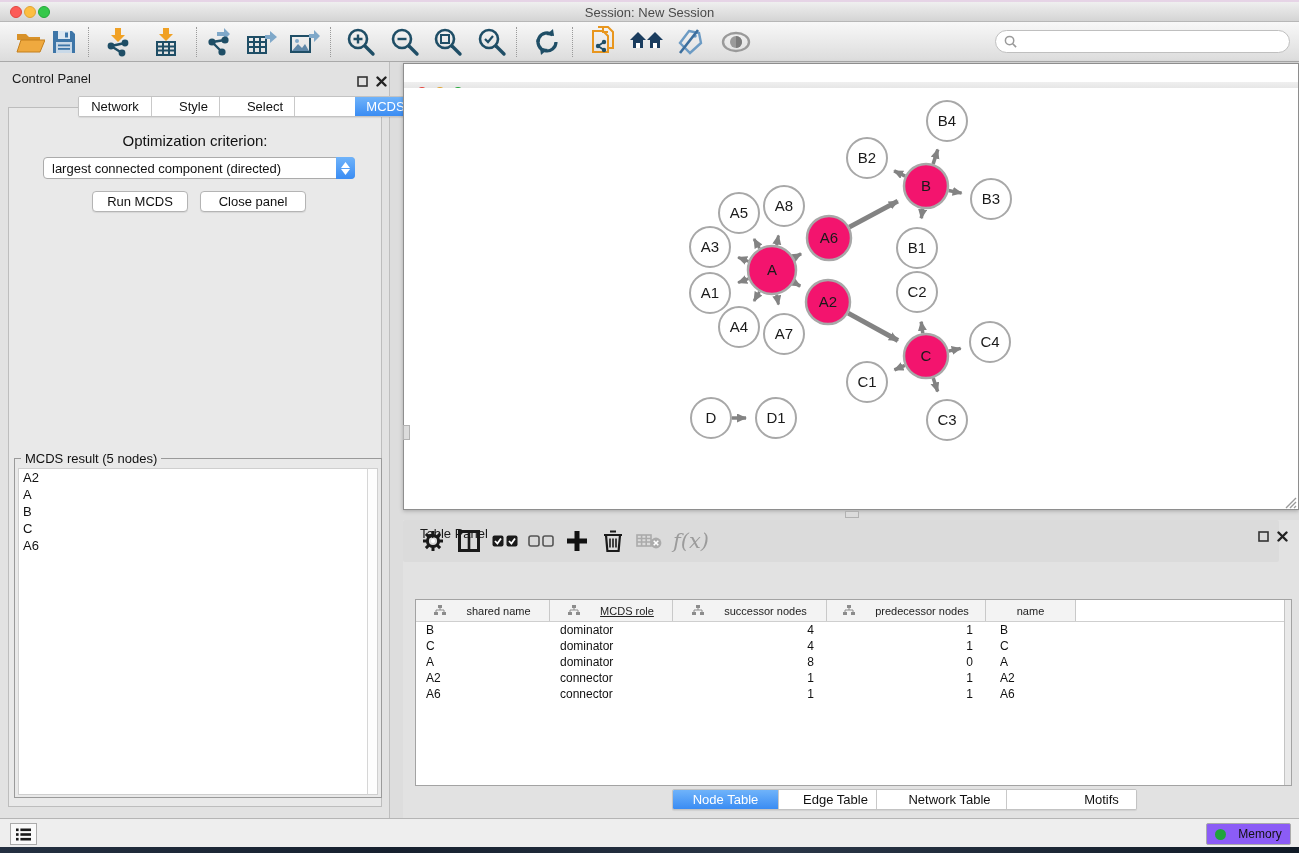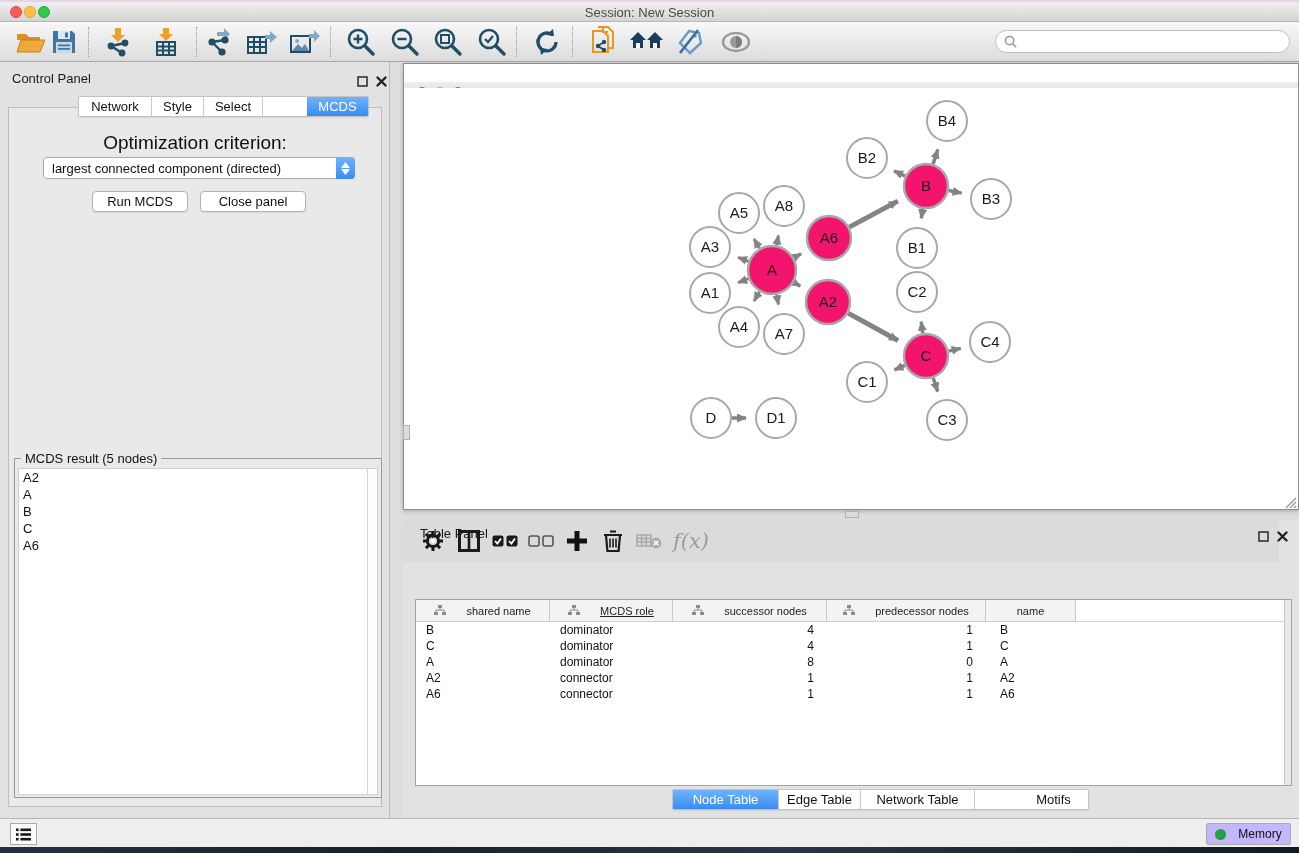--- a/index.html
+++ b/index.html
@@ -20,26 +20,26 @@
     background:linear-gradient(#F8F8F8,#DCDCDC); border-bottom:1px solid #A9A9A9; }
   .tb-sep { top:5px; width:1px; height:30px; border-left:1px dotted #9A9A9A; }
   .tb-icon { top:3px; width:34px; height:34px; display:flex; align-items:center; justify-content:center; cursor:pointer; }
   #search-box { right:9px; top:8px; width:295px; height:23px; background:#FFF; border:1px solid #BFBFBF; border-radius:12px; display:flex; align-items:center; padding-left:8px; }
   #search-box input { border:none; outline:none; flex:1; font-size:12px; background:transparent; margin-left:5px; }
 
   
   #control-panel { left:0; top:62px; width:390px; height:756px; background:#E2E2E2; border-right:1px solid #BEBEBE; }
   #cp-title { left:12px; top:9px; font-size:13px; color:#1A1A1A; }
   #cp-content { left:8px; top:45px; width:374px; height:700px; background:#E9E9E9; border:1px solid #BDBDBD; }
-  .seg-group { display:flex; border:1px solid #C3C3C3; border-radius:2px; background:#FFF; overflow:hidden; height:21px; box-shadow:0 1px 1px rgba(0,0,0,.08); }
+  .seg-group { display:flex; border:1px solid #C3C3C3; border-radius:2px; background:#FFF; overflow:hidden; height:21px; box-shadow:0 1px 1px rgba(0,0,0,.08);gap:16px; }
   .seg { display:flex; align-items:center; justify-content:center; font-size:13px; color:#111; border-right:1px solid #C9C9C9; cursor:pointer; background:#FFF; }
   .seg:last-child { border-right:none;margin-left:44px; }
   .seg.sel { background:linear-gradient(#6FB3FA,#3A8CF3); color:#FFF; }
   #cp-tabs { left:78px; top:34px; }
-  #opt-label { left:0; top:70px; width:390px; text-align:center; font-size:19px; color:#111; }
+  #opt-label { left:0; top:70px; width:390px; text-align:center; font-size:15px; color:#111; }
   #criterion { left:43px; top:95px; width:312px; height:22px; background:#FFF; border:1px solid #ABABAB; border-radius:4px; display:flex; align-items:center; cursor:pointer; }
   #criterion .val { flex:1; font-size:13px; padding-left:8px; color:#111; white-space:nowrap; }
   #criterion .stepper { width:19px; height:22px; margin:-1px -1px -1px 0; border-radius:0 4px 4px 0; background:linear-gradient(#6FB3FA,#3A8CF3); display:flex; flex-direction:column; align-items:center; justify-content:center; gap:1px; }
   .push-btn { height:21px; background:#FFF; border:1px solid #B4B4B4; border-radius:4px; font-size:13px; color:#111; display:flex; align-items:center; justify-content:center; cursor:pointer; box-shadow:0 1px 1px rgba(0,0,0,.08); }
   #run-btn { left:92px; top:129px; width:96px; }
   #close-btn { left:200px; top:129px; width:106px; }
   #result-group { left:14px; top:396px; width:368px; height:340px; border:1px solid #9A9A9A; }
   #result-legend { left:6px; top:-8px; background:#E9E9E9; padding:0 4px; font-size:13px; color:#111; }
   #result-list { left:3px; top:9px; width:351px; height:327px; background:#FFF; border:1px solid #CFCFCF; overflow:hidden; }
   #result-scroll { right:3px; top:9px; width:11px; height:327px; background:#FDFDFD; border:1px solid #CFCFCF; border-left:1px solid #D6D6D6; }
@@ -71,21 +71,21 @@
   .td { font-size:12px; color:#111; line-height:16px; white-space:nowrap; overflow:hidden; }
   .td.l { padding-left:10px; text-align:left; }
   .td.r { padding-right:13px; text-align:right; }
   #tbl-vscroll { right:0px; top:0px; width:7px; height:185px; background:#E9E9E9; border-left:1px solid #C4C4C4; }
   #tp-tabs { left:269px; top:269px; }
   #tp-tabs .seg { font-size:13px; }
 
   
   #status-bar { left:0; top:818px; width:1299px; height:29px; background:#EEEEEE; border-top:1px solid #B5B5B5; }
   #list-btn { left:10px; top:4px; width:27px; height:22px; background:#FAFAFA; border:1px solid #ABABAB; display:flex; align-items:center; justify-content:center; cursor:pointer; }
-  #memory-btn { right:8px; top:4px; width:85px; height:22px; background:#c4b5fd; border:1px solid #ABABAB; border-radius:2px; display:flex; align-items:center; justify-content:center; gap:12px; font-size:12px; color:#111; cursor:pointer; }
+  #memory-btn { right:8px; top:4px; width:85px; height:22px; background:#8b5cf6; border:1px solid #ABABAB; border-radius:2px; display:flex; align-items:center; justify-content:center; gap:12px; font-size:12px; color:#111; cursor:pointer; }
   #memory-dot { width:11px; height:11px; border-radius:50%; background:#1FA33C; }
   #footer-strip { left:0; top:847px; width:1299px; height:6px; background:linear-gradient(90deg,#243041,#16202E 30%,#2A3647 60%,#101A26); }
 
   .resize-grip { pointer-events:none; }
 </style>
 </head>
 <body>
 
 <div id="titlebar" class="abs">
   <div class="abs tl-dot tl-red"></div>

